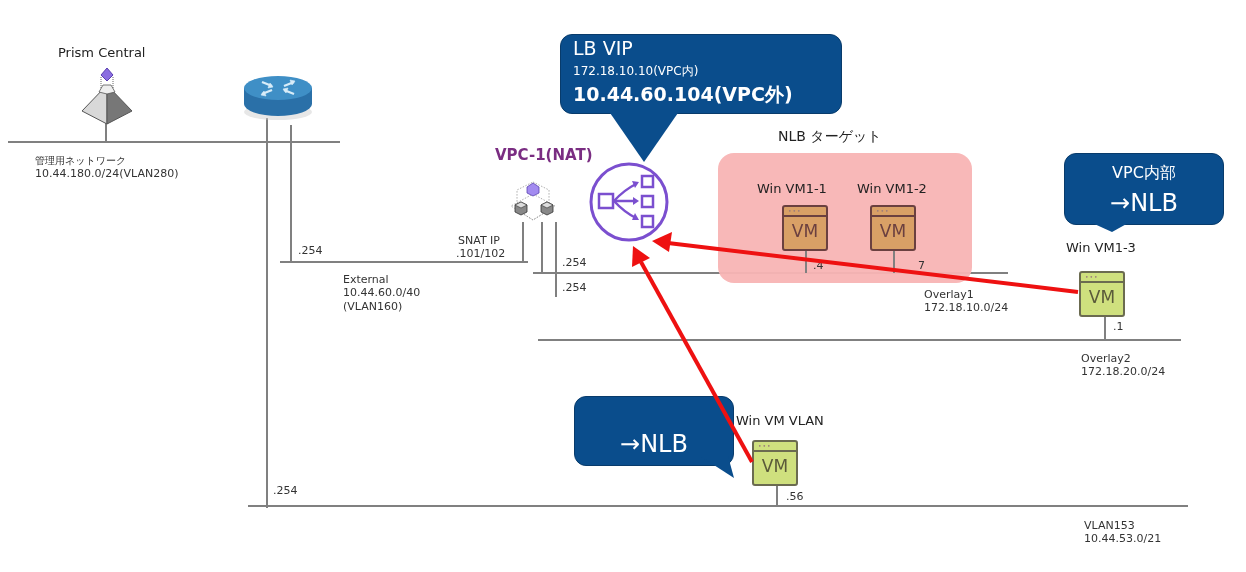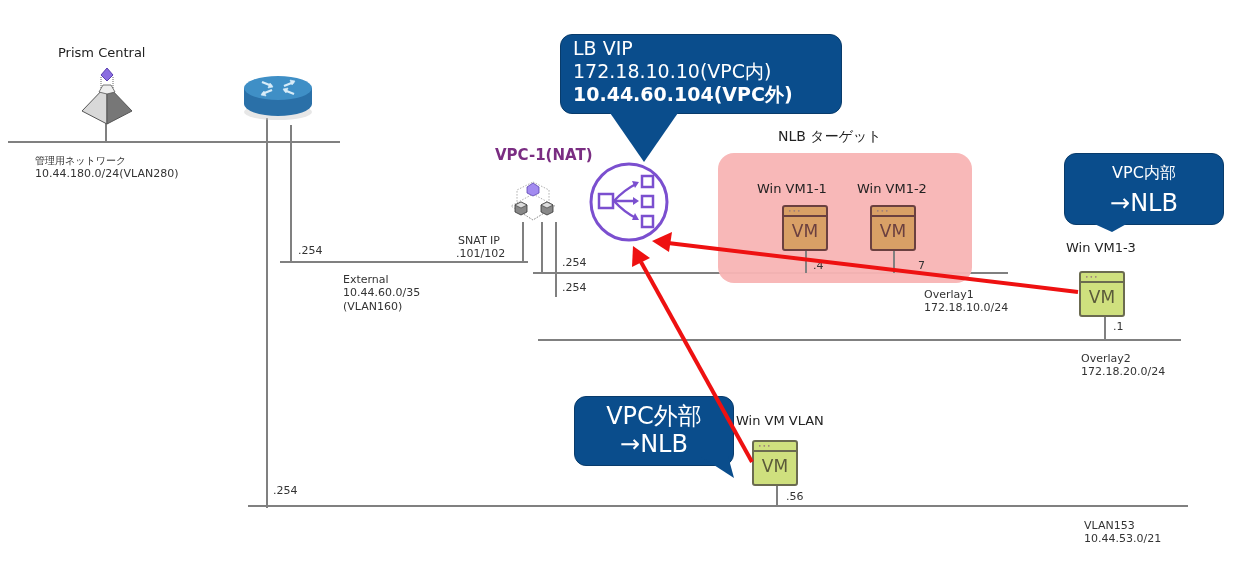--- a/index.html
+++ b/index.html
@@ -57,21 +57,21 @@
     <line x1="32" y1="18" x2="22" y2="22"></line>
       <polygon points="21,23 26,24 24,19" stroke-width="0.6"></polygon>
   </g>
 </svg>
 
 <div class="lbl" style="left:35px;top:154px;font-size:10px;">管理用ネットワーク</div>
 <div class="lbl" style="left:35px;top:167px;text-align:center;">10.44.180.0/24(VLAN280)</div>
 
 <div class="lbl" style="left:298px;top:244px;">.254</div>
 <div class="lbl" style="left:343px;top:273px;">External</div>
-<div class="lbl" style="left:343px;top:286px;">10.44.60.0/35</div>
+<div class="lbl" style="left:343px;top:286px;">10.44.60.0/40</div>
 <div class="lbl" style="left:343px;top:300px;">(VLAN160)</div>
 
 <div class="lbl" style="left:458px;top:234px;">SNAT IP</div>
 <div class="lbl" style="left:456px;top:247px;">.101/102</div>
 
 <div class="abs" style="left:495px;top:146px;font-size:15px;font-weight:bold;color:#7a2d82;white-space:nowrap;">VPC-1(NAT)</div>
 <svg class="abs" style="left:505px;top:180px;" width="56" height="50" viewBox="0 0 56 50">
   <g stroke="#999" stroke-dasharray="1.5,1.5" fill="none" stroke-width="0.8">
     <polygon points="28,2 44,10 44,30 28,40 12,30 12,10"></polygon>
     <polygon points="28,14 50,26 28,40 6,26"></polygon>
@@ -101,21 +101,21 @@
   </g>
   <g fill="#7b4fcf">
     <polygon points="51,22 44,21 47,28"></polygon>
     <polygon points="51,41 45,37 45,45"></polygon>
     <polygon points="51,60 47,53 44,60"></polygon>
   </g>
 </svg>
 
 <div class="callout" style="left:560px;top:34px;width:280px;height:78px;">
   <div class="abs" style="left:12px;top:2px;font-size:19px;line-height:23px;">LB VIP</div>
-  <div class="abs" style="left:12px;top:25px;font-size:19px;line-height:23px;white-space:nowrap;">172.18.10.10(VPC内)</div>
+  <div class="abs" style="left:12px;top:25px;font-size:12px;line-height:23px;white-space:nowrap;">172.18.10.10(VPC内)</div>
   <div class="abs" style="left:12px;top:48px;font-size:19px;line-height:23px;white-space:nowrap;font-weight:bold;">10.44.60.104(VPC外)</div>
 </div>
 <svg class="abs" style="left:608px;top:110px;" width="72" height="54" viewBox="0 0 72 54">
   <polygon points="0,0 72,0 36,52" fill="#0a4d8c"></polygon>
 </svg>
 
 <div class="lbl-md" style="left:757px;top:181px;text-align:center;">Win VM1-1</div>
 <div class="vm orange" style="left:782px;top:205px;">
   <div class="bar">
       <span class="dots">•••</span>
@@ -153,21 +153,20 @@
     </div>
   <div class="vmtxt">VM</div>
 </div>
 <div class="line" style="left:1104px;top:317px;width:2px;height:22px;"></div>
 <div class="lbl" style="left:1113px;top:320px;">.1</div>
 
 <div class="lbl" style="left:1081px;top:352px;">Overlay2</div>
 <div class="lbl" style="left:1081px;top:365px;">172.18.20.0/24</div>
 
 <div class="callout" style="left:574px;top:396px;width:158px;height:68px;">
-  <div class="abs" style="left:0;right:0;top:4px;text-align:center;font-size:24px;line-height:30px;">VPC外部</div>
   <div class="abs" style="left:0;right:0;top:32px;text-align:center;font-size:24px;line-height:30px;">→NLB</div>
 </div>
 <svg class="abs" style="left:700px;top:456px;" width="40" height="24" viewBox="0 0 40 24">
   <polygon points="0,0 28,0 34,22" fill="#0a4d8c"></polygon>
 </svg>
 
 <div class="lbl-md" style="left:736px;top:413px;">Win VM VLAN</div>
 <div class="vm green" style="left:752px;top:440px;">
   <div class="bar">
       <span class="dots">•••</span>

